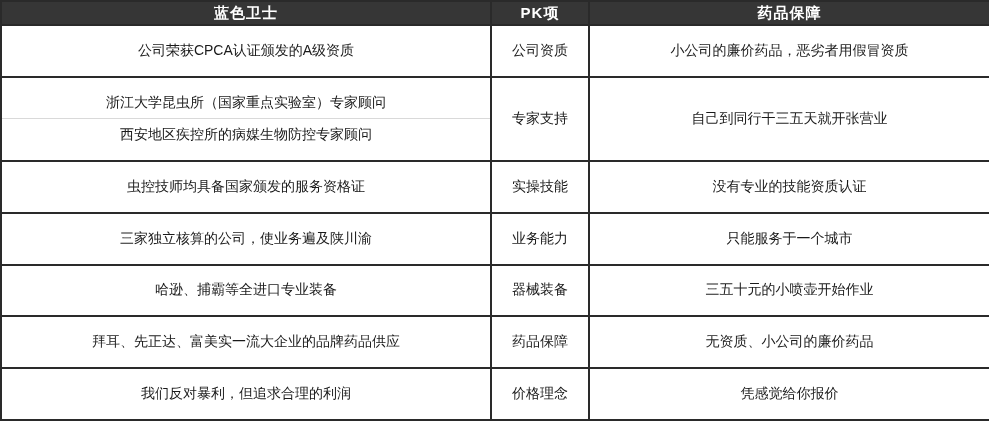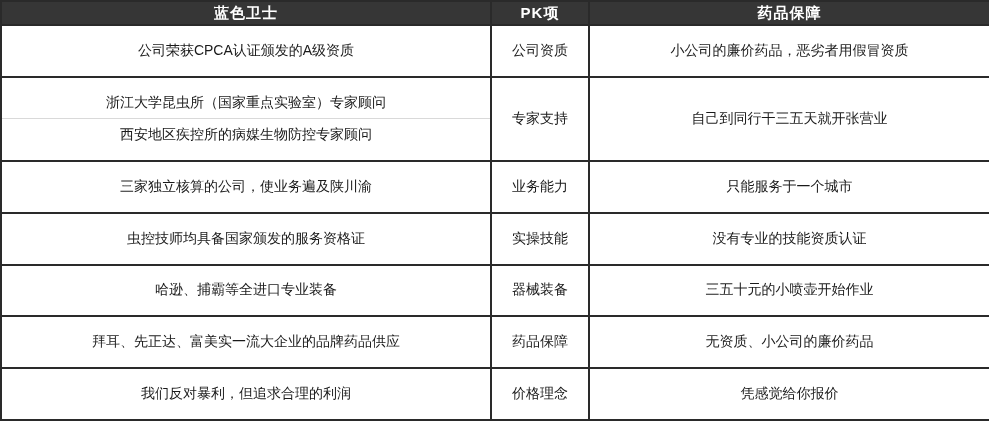--- a/index.html
+++ b/index.html
@@ -77,28 +77,28 @@
     </tr>
     <tr class="tall">
       <td class="split-cell">
         <div class="sub-line first">浙江大学昆虫所（国家重点实验室）专家顾问</div>
         <div class="sub-line">西安地区疾控所的病媒生物防控专家顾问</div>
       </td>
       <td>专家支持</td>
       <td>自己到同行干三五天就开张营业</td>
     </tr>
     <tr>
+      <td>虫控技师均具备国家颁发的服务资格证</td>
+      <td>实操技能</td>
+      <td>没有专业的技能资质认证</td>
+    </tr>
+    <tr>
       <td>三家独立核算的公司，使业务遍及陕川渝</td>
       <td>业务能力</td>
       <td>只能服务于一个城市</td>
-    </tr>
-    <tr>
-      <td>虫控技师均具备国家颁发的服务资格证</td>
-      <td>实操技能</td>
-      <td>没有专业的技能资质认证</td>
     </tr>
     <tr>
       <td>哈逊、捕霸等全进口专业装备</td>
       <td>器械装备</td>
       <td>三五十元的小喷壶开始作业</td>
     </tr>
     <tr>
       <td>拜耳、先正达、富美实一流大企业的品牌药品供应</td>
       <td>药品保障</td>
       <td>无资质、小公司的廉价药品</td>

